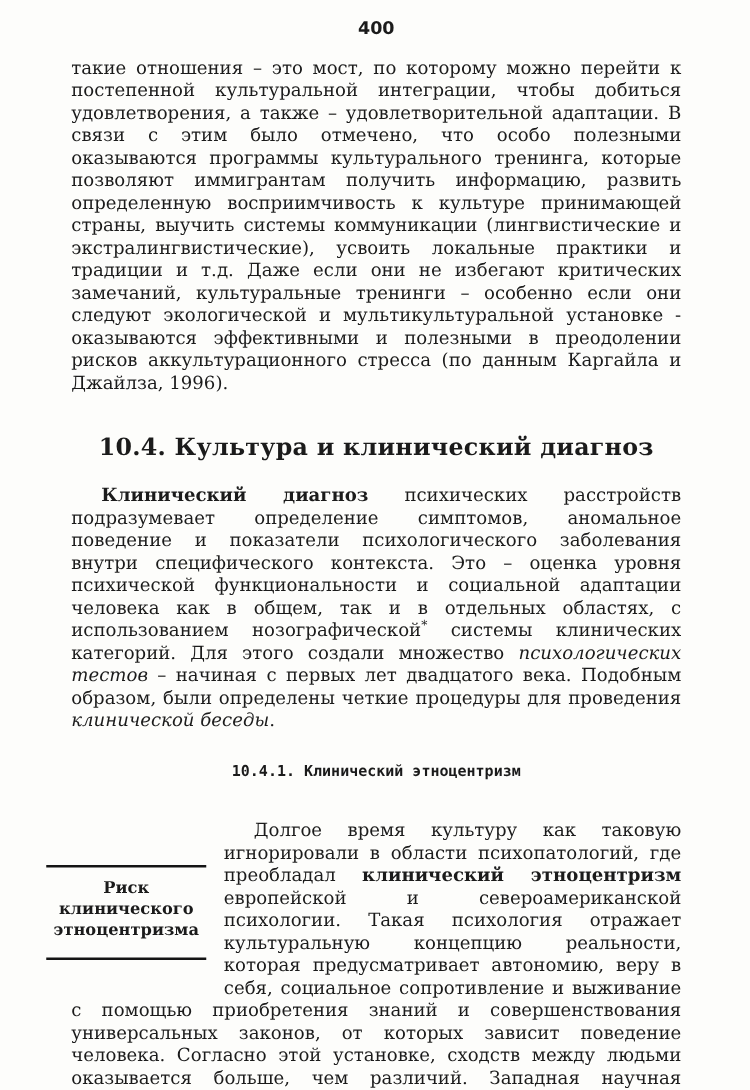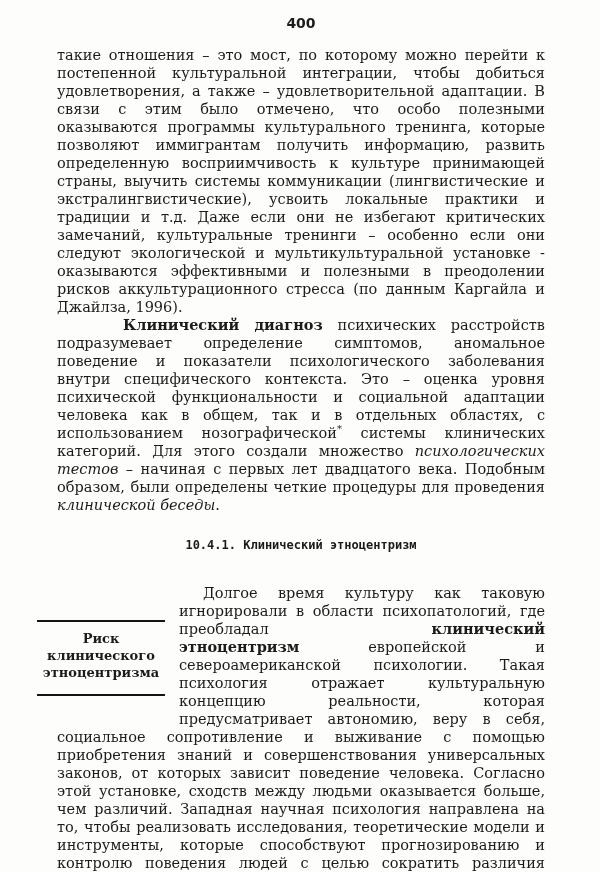--- a/index.html
+++ b/index.html
@@ -73,34 +73,35 @@
     font-size: 13px;
     line-height: 17px;
     text-align: center;
     text-indent: 0;
   }
   sup {
     font-size: 68%;
     vertical-align: super;
     line-height: 0;
   }
-  b { font-weight: bold; margin-left: 42px; }
+  b { font-weight: bold; }
   i { font-style: italic; }
 </style>
 </head>
 <body>
 
 <div class="page">
 
   <header class="running-header">
     <span class="pagenum">400</span>
   </header>
 
   <p class="body-par">такие отношения – это мост, по которому можно перейти к постепенной культуральной интеграции, чтобы добиться удовлетворения, а также – удовлетворительной адаптации. В связи с этим было отмечено, что особо полезными оказываются программы культурального тренинга, которые позволяют иммигрантам получить информацию, развить определенную восприимчивость к культуре принимающей страны, выучить системы коммуникации (лингвистические и экстралингвистические), усвоить локальные практики и традиции и т.д. Даже если они не избегают критических замечаний, культуральные тренинги – особенно если они следуют экологической и мультикультуральной установке - оказываются эффективными и полезными в преодолении рисков аккультурационного стресса (по данным Каргайла и Джайлза, 1996).</p>
 
+  <h1 class="section-heading">10.4. Культура и клинический диагноз</h1>
 
   <p class="body-par indent"><b>Клинический диагноз</b><span> психических расстройств подразумевает определение симптомов, аномальное поведение и показатели психологического заболевания внутри специфического контекста. Это – оценка уровня психической функциональности и социальной адаптации человека как в общем, так и в отдельных областях, с использованием нозографической</span><sup>*</sup><span> системы клинических категорий. Для этого создали множество </span><i>психологических тестов</i><span> – начиная с первых лет двадцатого века. Подобным образом, были определены четкие процедуры для проведения </span><i>клинической беседы</i><span>.</span></p>
 
   <h2 class="subsection-heading">10.4.1. Клинический этноцентризм</h2>
 
   <p class="body-par indent"><span class="margin-note">Риск клинического этноцентризма</span><span><span>Долгое время культуру как таковую игнорировали в области психопатологий, где преобладал </span><b>клинический этноцентризм</b><span> европейской и североамериканской психологии. Такая психология отражает культуральную концепцию реальности, которая предусматривает автономию, веру в себя, социальное сопротивление и выживание с помощью приобретения знаний и совершенствования универсальных законов, от которых зависит поведение человека. Согласно этой установке, сходств между людьми оказывается больше, чем различий. Западная научная психология направлена на то, чтобы реализовать исследования, теоретические модели и инструменты, которые способствуют прогнозированию и контролю поведения людей с целью сократить различия между ними, чтобы облегчить развитие этических конструктов, применимых во всем мире (по Дана, 2000). В реальности,</span></span></p>
 
 </div>
 
 </body></html>

